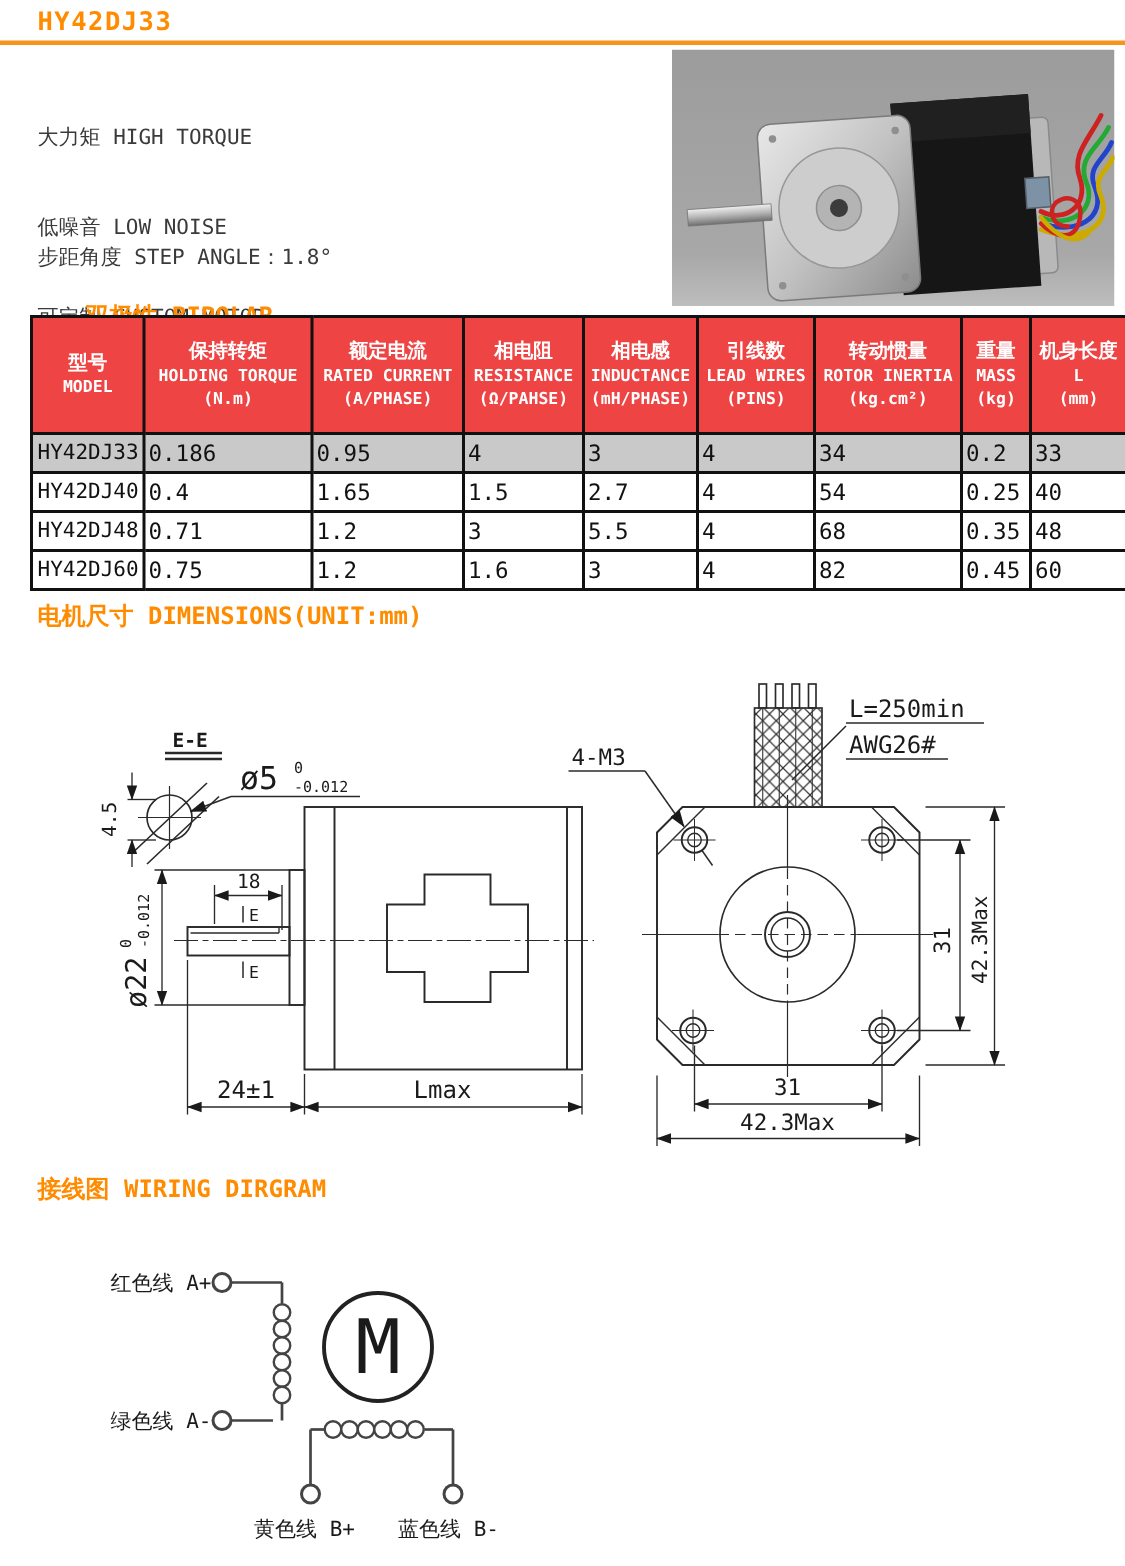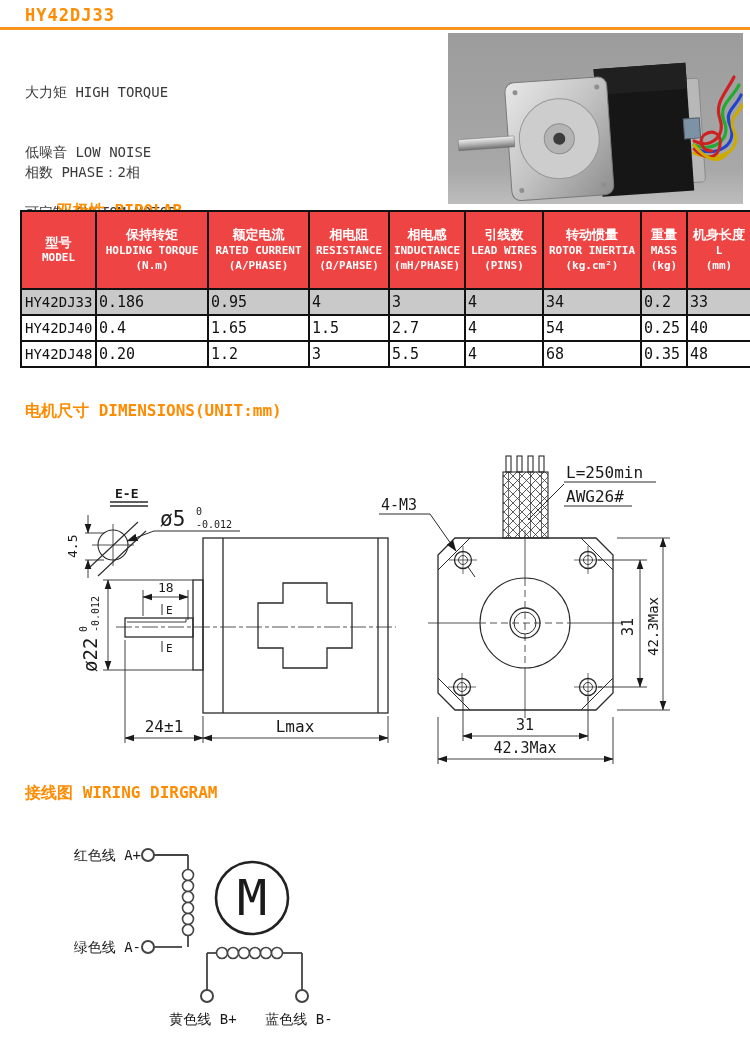--- a/index.html
+++ b/index.html
@@ -49,21 +49,20 @@
   <div class="title">HY42DJ33</div>
   <div class="rule"></div>
 
   <div class="txtblock features">
     <div>大力矩 HIGH TORQUE</div>
     <div>低噪音 LOW NOISE</div>
     <div>可定制 CUSTOM MOTOR</div>
   </div>
 
   <div class="txtblock specs">
-    <div>相数 PHASE：2相</div>
     <div>步距角度 STEP ANGLE：1.8°</div>
     <div>机座尺寸 MOTOR FRAME SIZE：42x42mm</div>
   </div>
 
   <svg class="photo" viewBox="0 0 295 171" xmlns="http://www.w3.org/2000/svg">
     <defs>
       <linearGradient id="pbg" x1="0" y1="0" x2="0" y2="1">
         <stop offset="0" stop-color="#9c9c9c"></stop>
           <stop offset="0.8" stop-color="#a8a8a8"></stop>
           <stop offset="1" stop-color="#bdbdbd"></stop>
@@ -185,28 +184,39 @@
         <td>1.65</td>
         <td>1.5</td>
         <td>2.7</td>
         <td>4</td>
         <td>54</td>
         <td>0.25</td>
         <td>40</td>
       </tr>
       <tr>
         <td class="model">HY42DJ48</td>
-        <td>0.20</td>
+        <td>0.71</td>
         <td>1.2</td>
         <td>3</td>
         <td>5.5</td>
         <td>4</td>
         <td>68</td>
         <td>0.35</td>
         <td>48</td>
+      </tr>
+      <tr>
+        <td class="model">HY42DJ60</td>
+        <td>0.75</td>
+        <td>1.2</td>
+        <td>1.6</td>
+        <td>3</td>
+        <td>4</td>
+        <td>82</td>
+        <td>0.45</td>
+        <td>60</td>
       </tr>
     </tbody>
   </table>
 
   <div class="heading h-dims">电机尺寸 DIMENSIONS(UNIT:mm)</div>
 
   <svg class="drawfig" viewBox="0 0 750 335" xmlns="http://www.w3.org/2000/svg">
     <defs>
       <marker id="arr" viewBox="0 0 10 10" refX="9.5" refY="5" markerWidth="11" markerHeight="11" orient="auto-start-reverse">
         <path d="M0,1.5 L10,5 L0,8.5 z" fill="#1a1a1a"></path>

